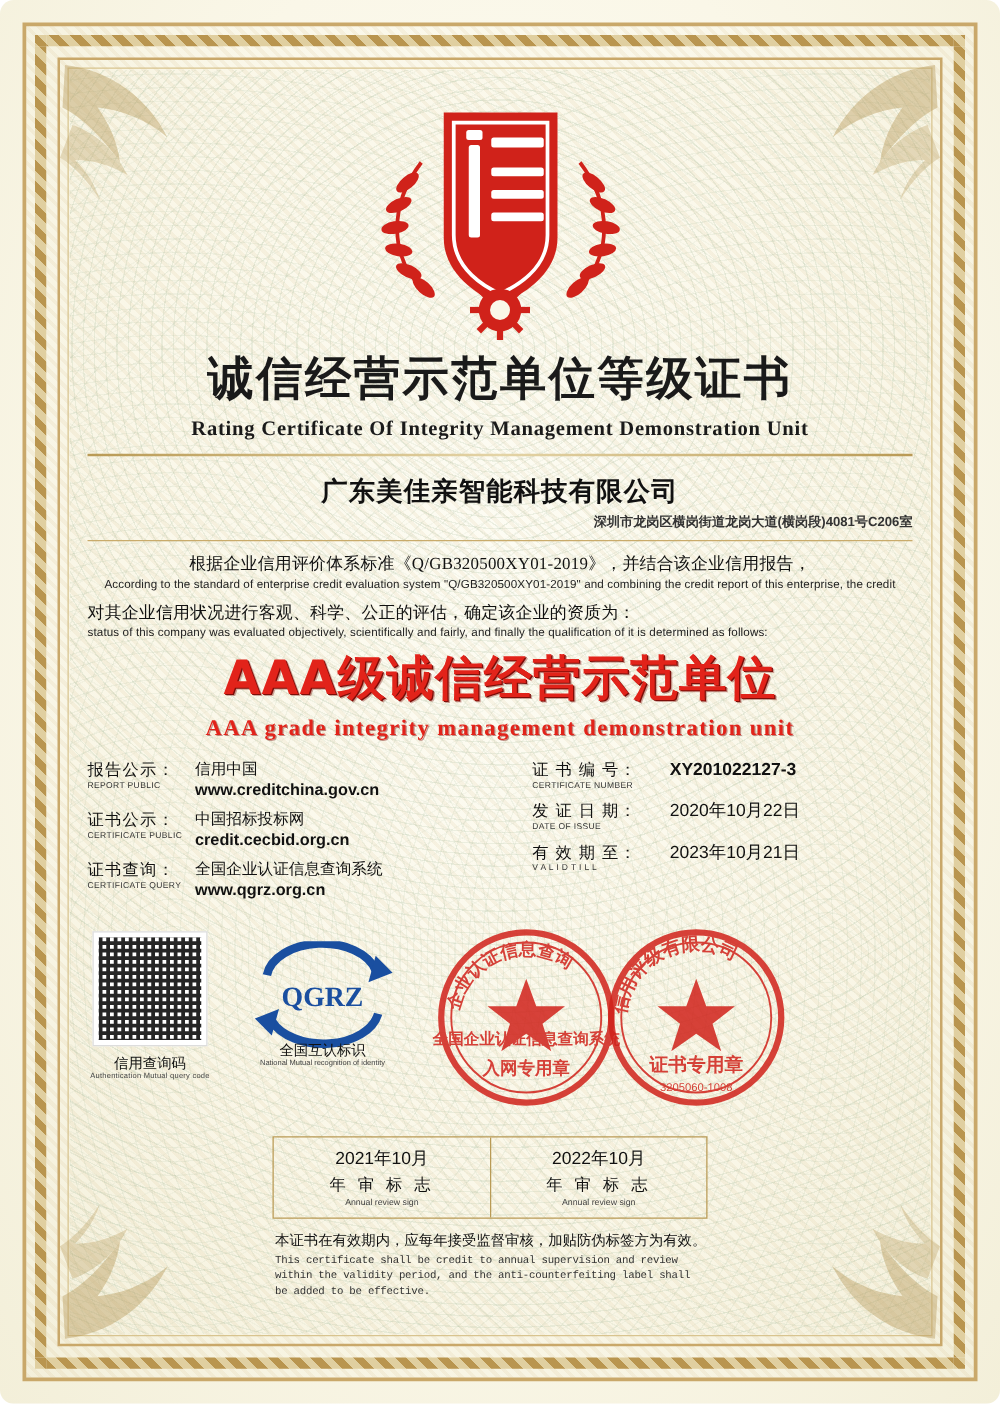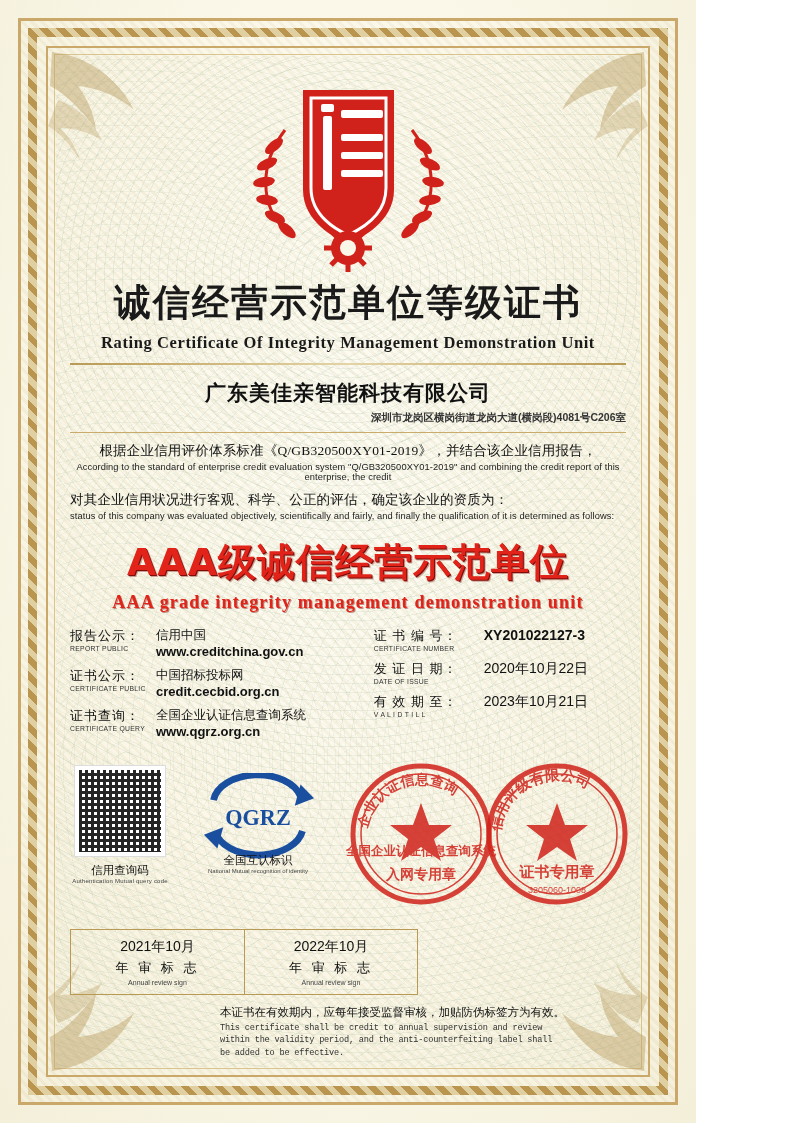--- a/index.html
+++ b/index.html
@@ -4,23 +4,24 @@
 <style>
   * { box-sizing: border-box; margin:0; padding:0; }
   body {
     width:800px; height:1123px;
     font-family:"Liberation Sans", sans-serif;
     background:#ffffff;
     overflow:hidden;
   }
   .cert {
     position:relative;
-    width:696px; height:1123px;
+    width:800px; height:1123px;
     background:
       radial-gradient(ellipse at 50% 40%, #fdfcf3 0%, #faf7e8 55%, #f3efd9 100%);
+    border-radius: 11px;
   }
   
   .frame-outer {
     position:absolute; inset:18px;
     border:3px solid #c9a86a;
     background:
       repeating-linear-gradient(45deg, rgba(201,168,106,.10) 0 3px, transparent 3px 7px);
   }
   .frame-mid {
     position:absolute; inset:28px;
@@ -85,21 +86,21 @@
   }
   .rule {
     width:100%; height:1px; background:#c9ab6b; margin:7px 0 0;
   }
   .para { margin-top:9px; }
   .para .cn { font-size:13.5px; color:#111; letter-spacing:.2px;font-family:Liberation Serif, serif; }
   .para .en { font-size:9.3px; color:#222; margin-top:2px; letter-spacing:.1px; }
   .para.center { text-align:center; }
 
   .grade-cn {
-    text-align:center; margin-top:16px;
+    text-align:center; margin-top:6px;
     font-family:"DejaVu Sans","Liberation Sans",sans-serif;
     font-size:38px; font-weight:bold; letter-spacing:1px;
     color:#e2231a;
     text-shadow:1px 1px 0 #7d0d08, 2px 2px 0 rgba(125,13,8,.35);
   }
   .grade-en {
     text-align:center; margin-top:4px;
     font-family:"Liberation Serif",serif;
     font-size:18px; font-weight:bold; letter-spacing:1.2px;
     color:#e2231a;
@@ -145,21 +146,21 @@
   .qgrz-cap { position:absolute; left:120px; top:96px; width:136px; text-align:center; }
   .qgrz-cap .cn { font-size:11.5px; color:#111; }
   .qgrz-cap .en { font-size:6px; color:#444; }
 
   .seal { position:absolute; width:150px; height:150px; }
   .seal.s1 { left:276px; top:2px; }
   .seal.s2 { left:412px; top:2px; }
 
   
   .review {
-    display:flex; margin-top:4px; width:348px;
+    display:flex; margin-top:4px; margin-left:148px; width:348px;
     border:1.5px solid #b99a55;
   }
   .rbox { width:50%; text-align:center; padding:8px 0 8px; }
   .rbox + .rbox { border-left:1.5px solid #b99a55; }
   .rbox .y { font-size:14px; color:#111; }
   .rbox .t { font-size:13px; color:#111; letter-spacing:3px; margin-top:3px;}
   .rbox .e { font-size:7px; color:#444; margin-top:2px; }
 
   .footnote { margin-top:10px; margin-left:150px; }
   .footnote .cn { font-size:11.5px; color:#111; }

